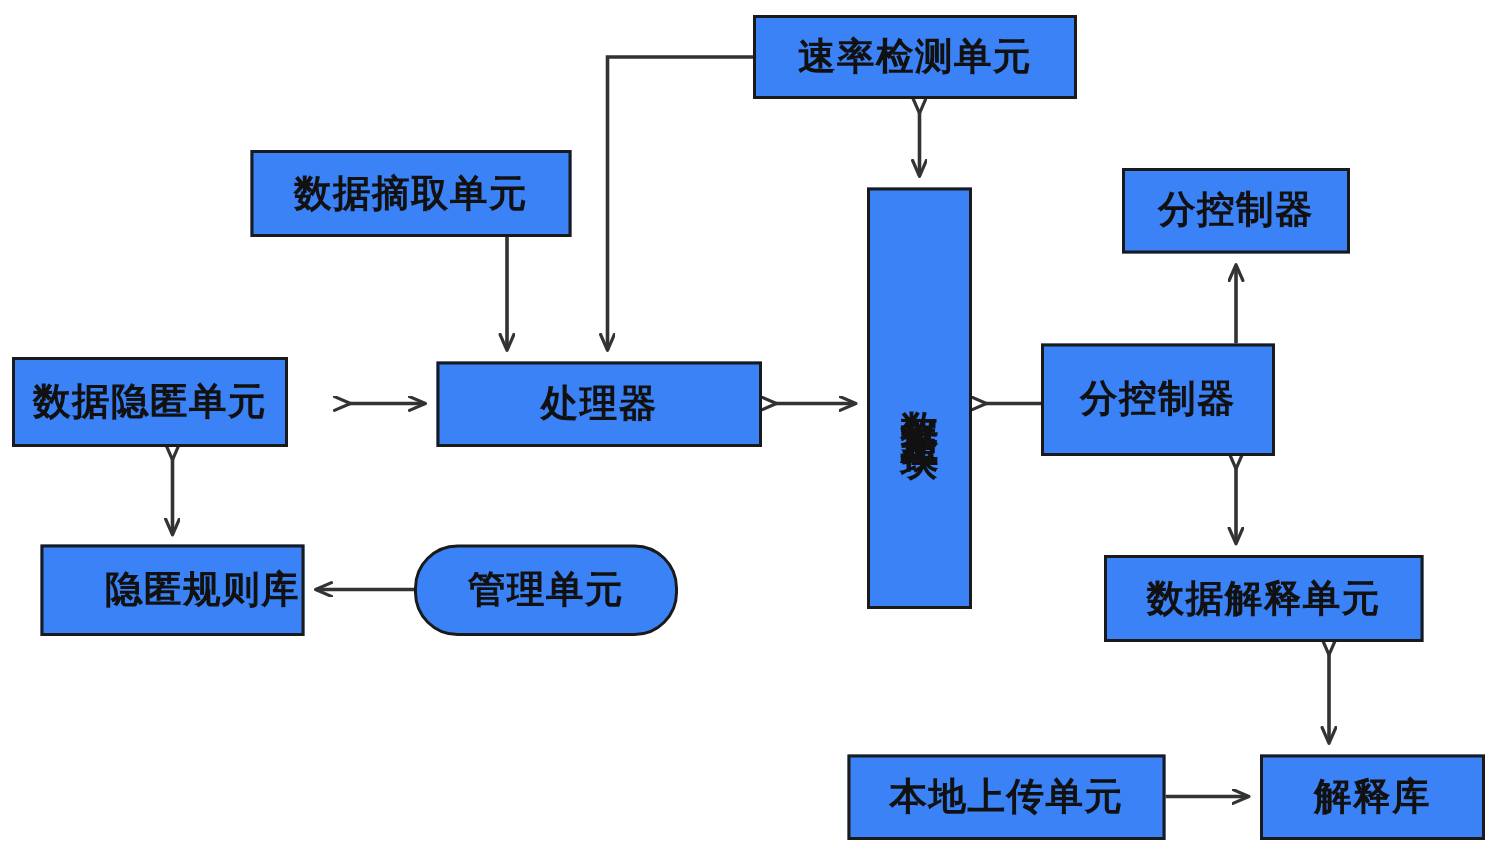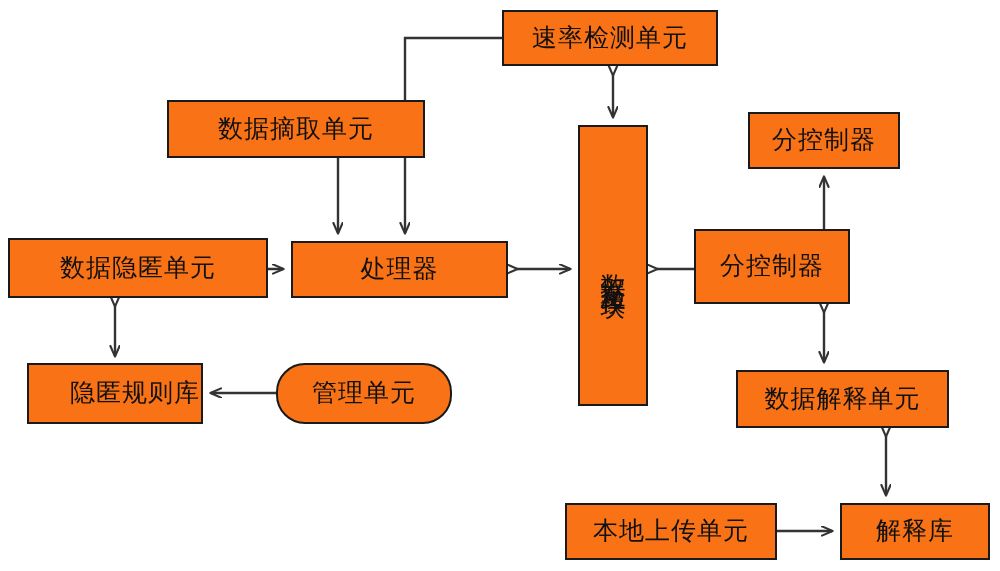--- a/index.html
+++ b/index.html
@@ -19,28 +19,29 @@
     position: absolute;
     left: 0;
     top: 0;
     width: 1000px;
     height: 571px;
   }
   .node {
     position: absolute;
     box-sizing: border-box;
     border: 2px solid #1a1a1a;
-    background: #f97316;
+    background: #3b82f6;
     display: flex;
     align-items: center;
     justify-content: center;
     text-align: center;
     color: #111111;
     line-height: 1.15;
     letter-spacing: 1px;
+    font-weight: bold;
   }
   .node .node-label {
     display: block;
     font-size: 25px;
     white-space: nowrap;
   }
   .node.vertical {
     padding: 4px 0;
   }
   .node.vertical .node-label {
@@ -93,25 +94,25 @@
 
       <path d="M777,531 L832,531" marker-end="url(#ah)"></path>
 
     </g>
   </svg>
 
   <div class="node" style="left:502px; top:10px; width:216px; height:56px;">
     <span class="node-label">速率检测单元</span>
   </div>
 
-  <div class="node" style="left:167px; top:100px; width:258px; height:58px;">
+  <div class="node" style="left:167px; top:100px; width:214px; height:58px;">
     <span class="node-label">数据摘取单元</span>
   </div>
 
-  <div class="node" style="left:8px; top:238px; width:260px; height:60px;">
+  <div class="node" style="left:8px; top:238px; width:184px; height:60px;">
     <span class="node-label">数据隐匿单元</span>
   </div>
 
   <div class="node" style="left:291px; top:241px; width:217px; height:57px;">
     <span class="node-label">处理器</span>
   </div>
 
   <div class="node vertical" style="left:578px; top:125px; width:70px; height:281px;">
     <span class="node-label">数据交互模块</span>
   </div>

